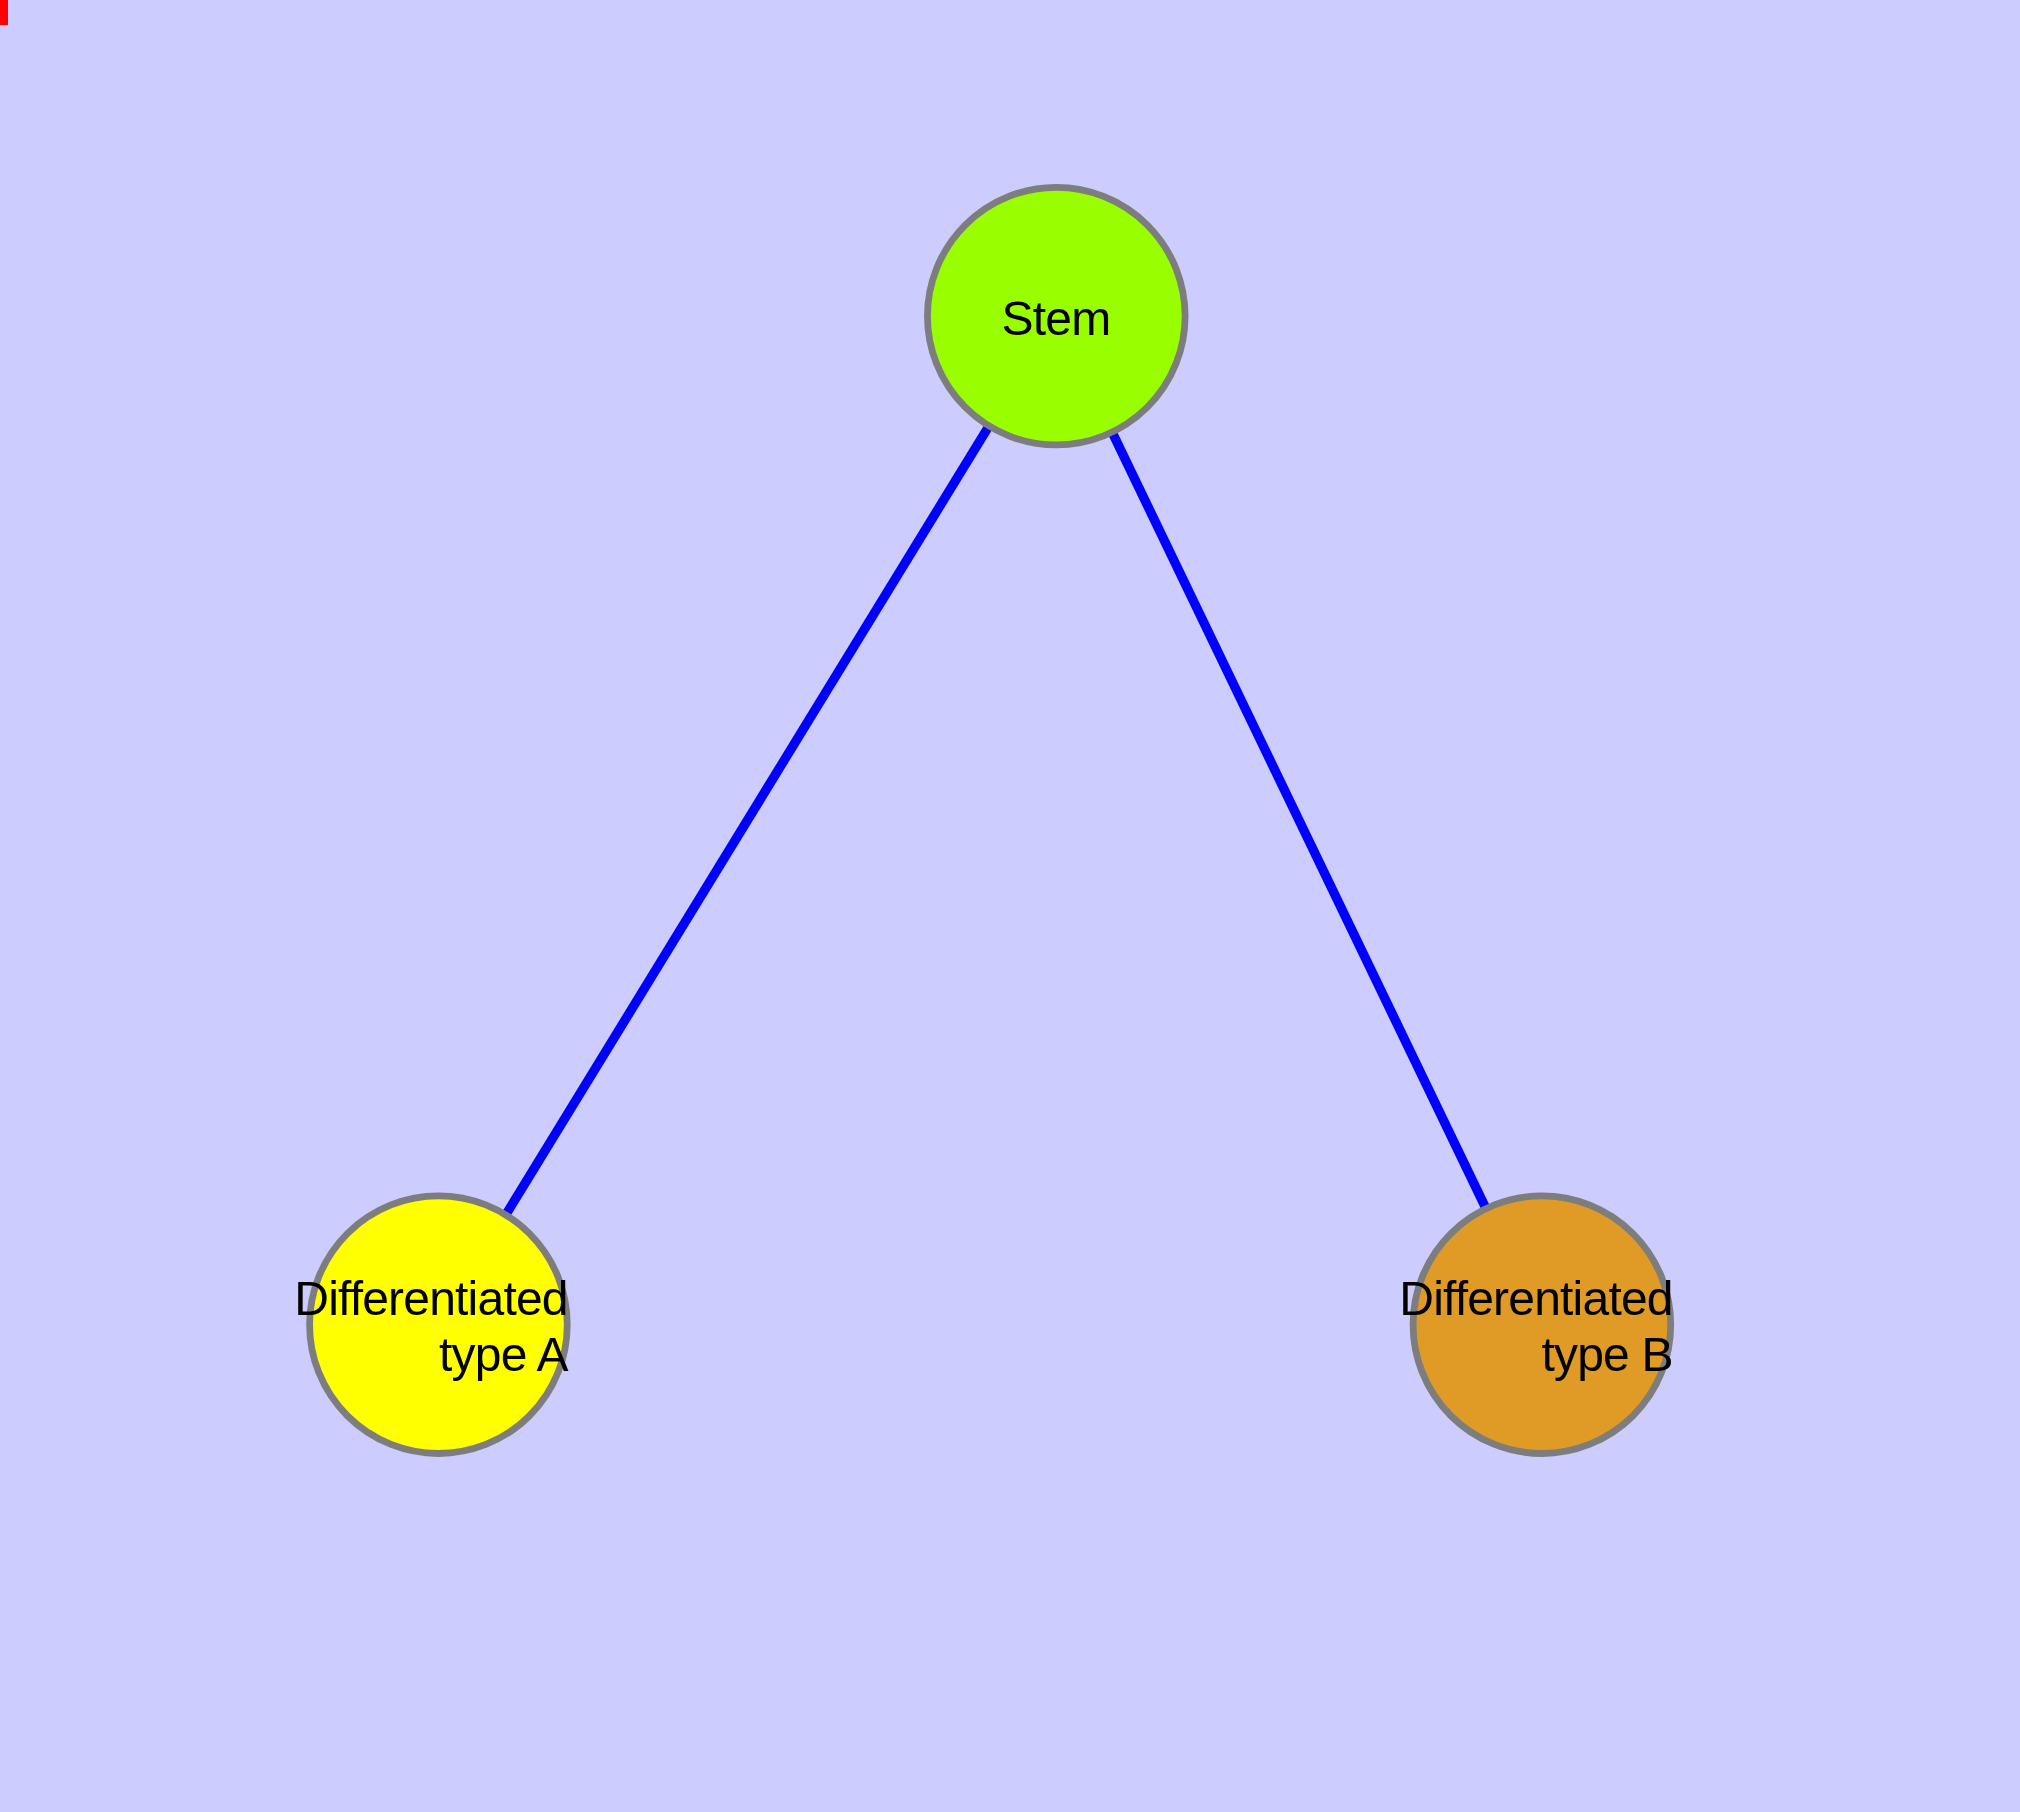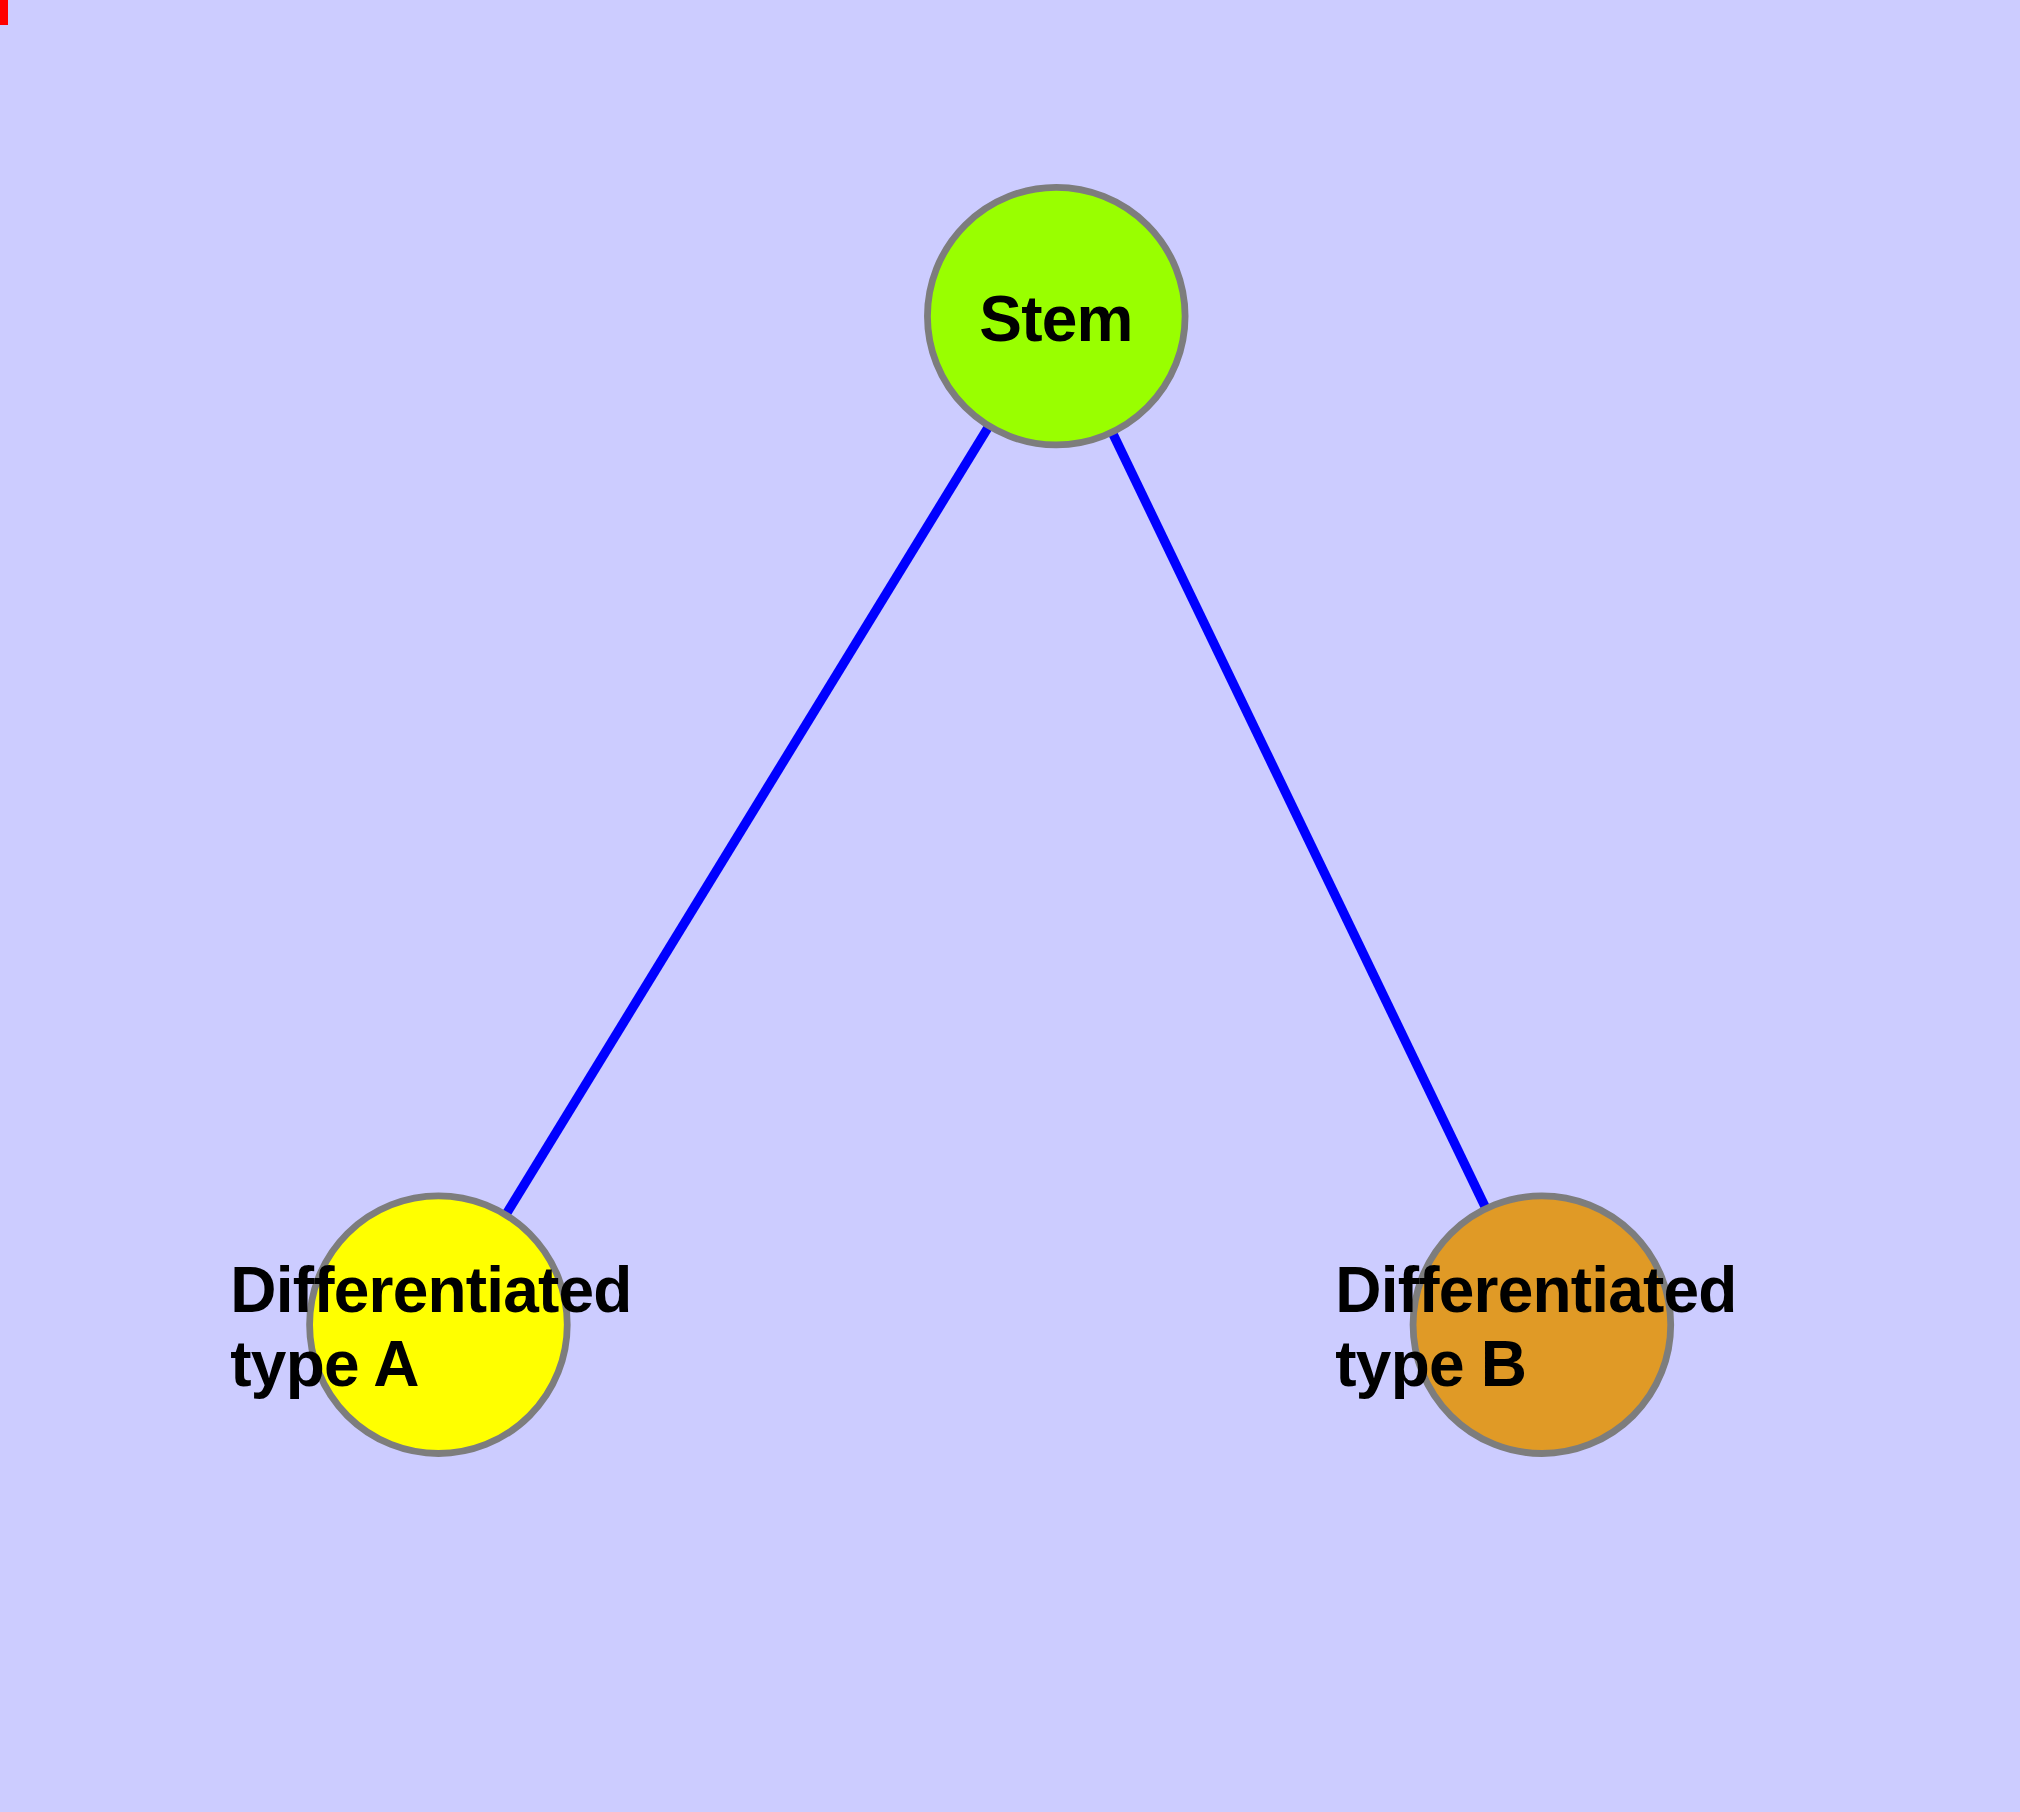--- a/index.html
+++ b/index.html
@@ -33,24 +33,24 @@
     stroke: var(--node_border, #7D7D7D);
     stroke-width: 8;
   }
   .node-stem  { fill: var(--stem_fill, #99FF00); }
   .node-typeA { fill: var(--typeA_fill, #FFFF00); }
   .node-typeB { fill: var(--typeB_fill, #E09A26); }
   .node-label {
     position: absolute;
     transform: translate(-50%, -50%);
     color: var(--label, #000000);
-    font-weight: bold;
-    font-size: 64px;
+    font-weight: normal;
+    font-size: 48px;
     line-height: 1.16;
-    text-align: left;
+    text-align: right;
     white-space: pre-line;
     letter-spacing: -0.8px;
   }
   .label-stem  { left: 1056px; top: 319px; }
   .label-typeA { left: 431px;  top: 1327px; }
   .label-typeB { left: 1536px; top: 1327px; }
   .corner-artifact {
     position: absolute;
     left: 0; top: 0;
     width: 7.6px;

